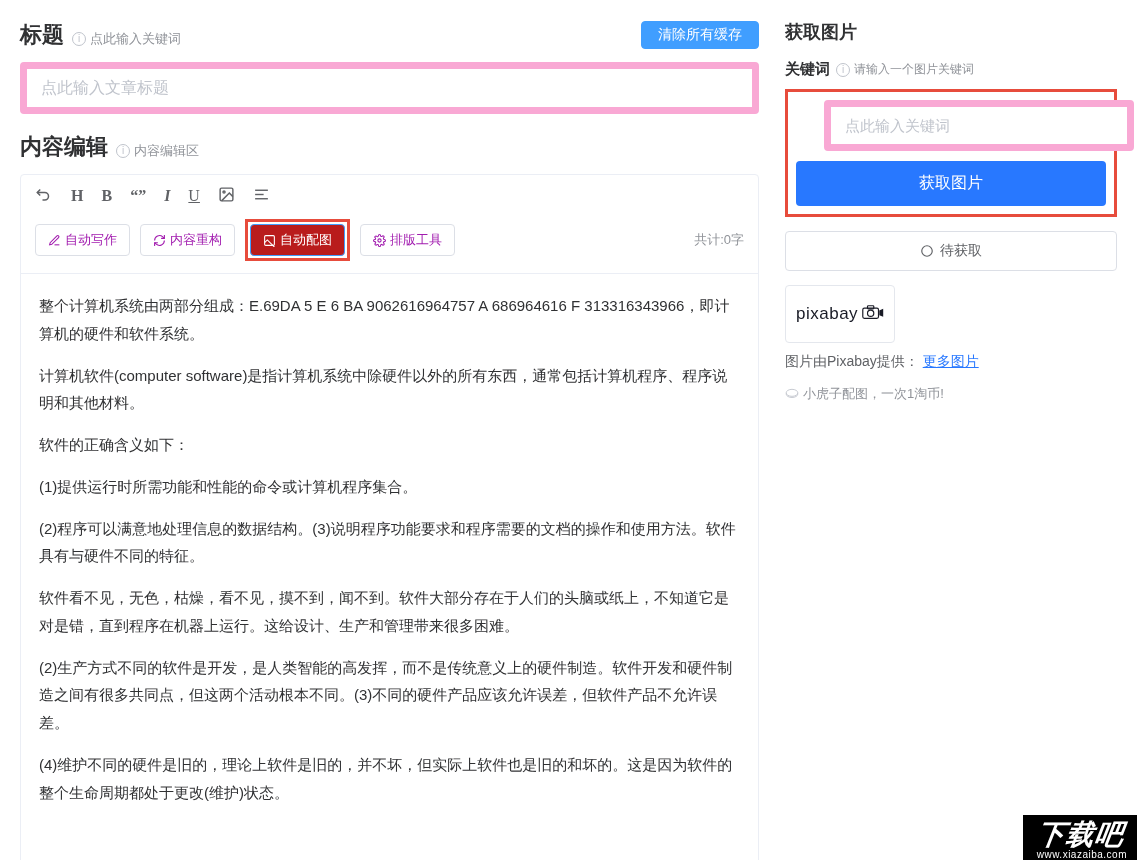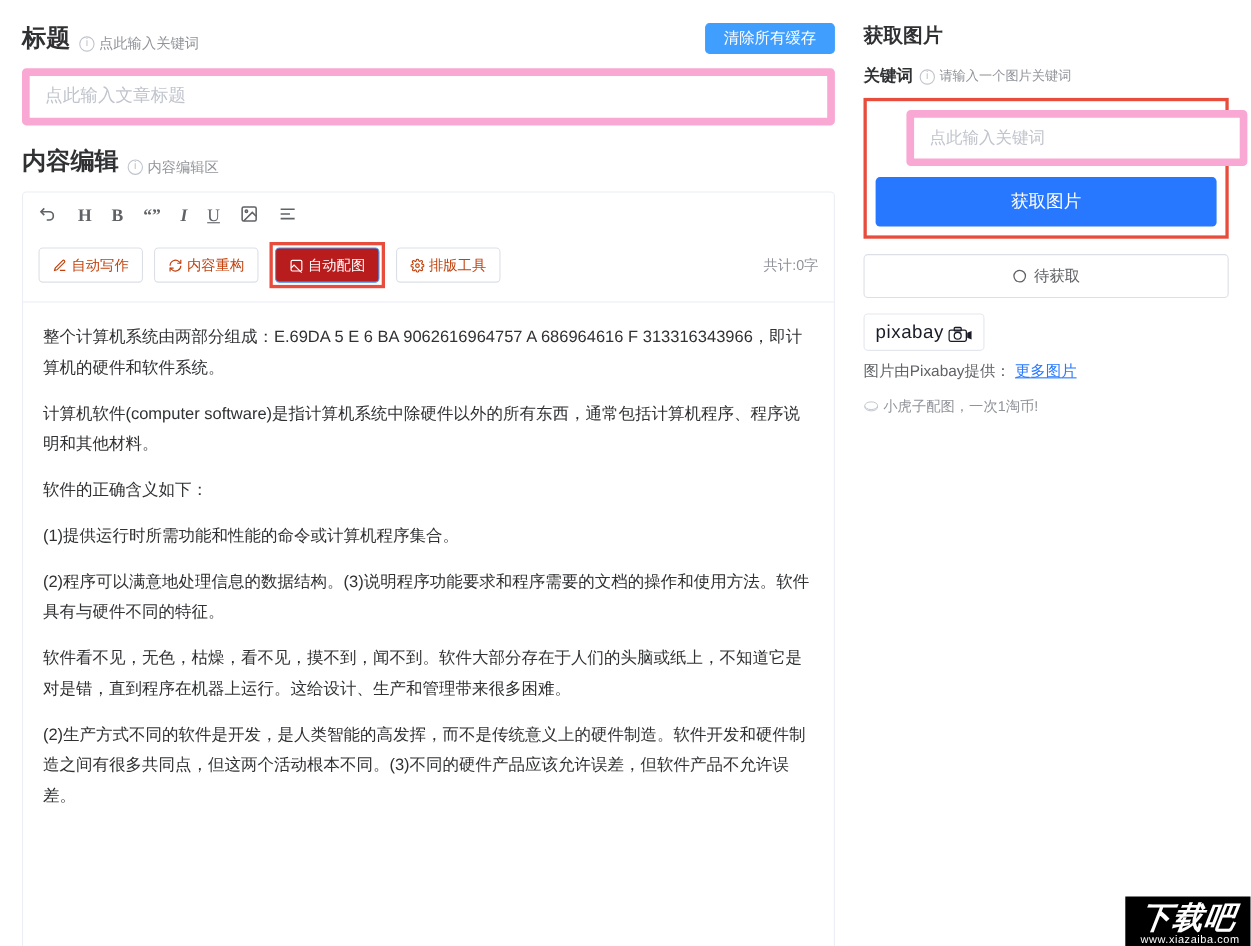--- a/index.html
+++ b/index.html
@@ -101,21 +101,21 @@
   font-size: 13px;
   color: #909399;
 }
 .tb-btn {
   display: inline-flex;
   align-items: center;
   gap: 4px;
   padding: 6px 12px;
   border: 1px solid #dcdfe6;
   border-radius: 4px;
-  color: #c2410c;
+  color: #a21caf;
   font-size: 13px;
   cursor: pointer;
   background: #fff;
 }
 .tb-btn-active {
   background: #b91c1c;
   border-color: #409eff;
   color: #fff;
 }
 .highlight-box {
@@ -176,24 +176,24 @@
   font-size: 14px;
   color: #606266;
   display: flex;
   align-items: center;
   justify-content: center;
   gap: 6px;
   margin-bottom: 14px;
 }
 .pixabay-badge {
   display: inline-flex;
-  align-items: flex-end;
+  align-items: flex-start;
   border: 1px solid #e4e7ed;
   border-radius: 4px;
-  padding: 6px 10px;
+  padding: 18px 10px;
   margin-bottom: 10px;
   font-family: Arial, sans-serif;
   font-size: 17px;
   font-weight: 400;
   letter-spacing: 0.5px;
   color: #191b26;
 }
 .pixabay-badge svg { margin-left: 4px; }
 .credit-row { font-size: 14px; color: #606266; margin-bottom: 14px; }
 .credit-row a { color: #2878ff; text-decoration: underline; }
@@ -326,20 +326,21 @@
         </div>
       </div>
       <div class="editor-content" id="content-body">
           <p>整个计算机系统由两部分组成：E.69DA 5 E 6 BA 9062616964757 A 686964616 F 313316343966，即计算机的硬件和软件系统。</p>
           <p>计算机软件(computer software)是指计算机系统中除硬件以外的所有东西，通常包括计算机程序、程序说明和其他材料。</p>
           <p>软件的正确含义如下：</p>
           <p>(1)提供运行时所需功能和性能的命令或计算机程序集合。</p>
           <p>(2)程序可以满意地处理信息的数据结构。(3)说明程序功能要求和程序需要的文档的操作和使用方法。软件具有与硬件不同的特征。</p>
           <p>软件看不见，无色，枯燥，看不见，摸不到，闻不到。软件大部分存在于人们的头脑或纸上，不知道它是对是错，直到程序在机器上运行。这给设计、生产和管理带来很多困难。</p>
           <p>(2)生产方式不同的软件是开发，是人类智能的高发挥，而不是传统意义上的硬件制造。软件开发和硬件制造之间有很多共同点，但这两个活动根本不同。(3)不同的硬件产品应该允许误差，但软件产品不允许误差。</p>
+          <p>(4)维护不同的硬件是旧的，理论上软件是旧的，并不坏，但实际上软件也是旧的和坏的。这是因为软件的整个生命周期都处于更改(维护)状态。</p>
         </div>
     </div>
 
   </div>
 
   <div class="side-col">
     <div class="side-section">
       <div class="side-title">获取图片</div>
       <div class="side-hint-row">
         <span class="side-subtitle">关键词</span>

